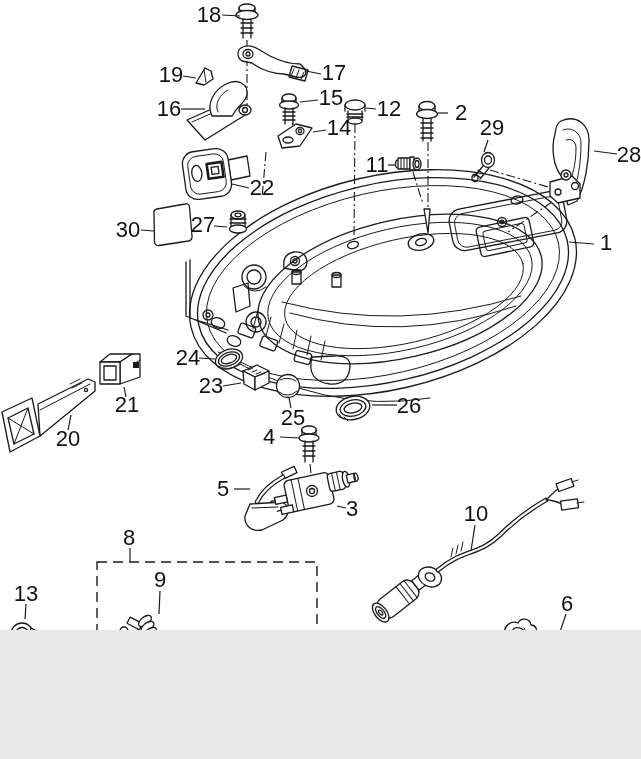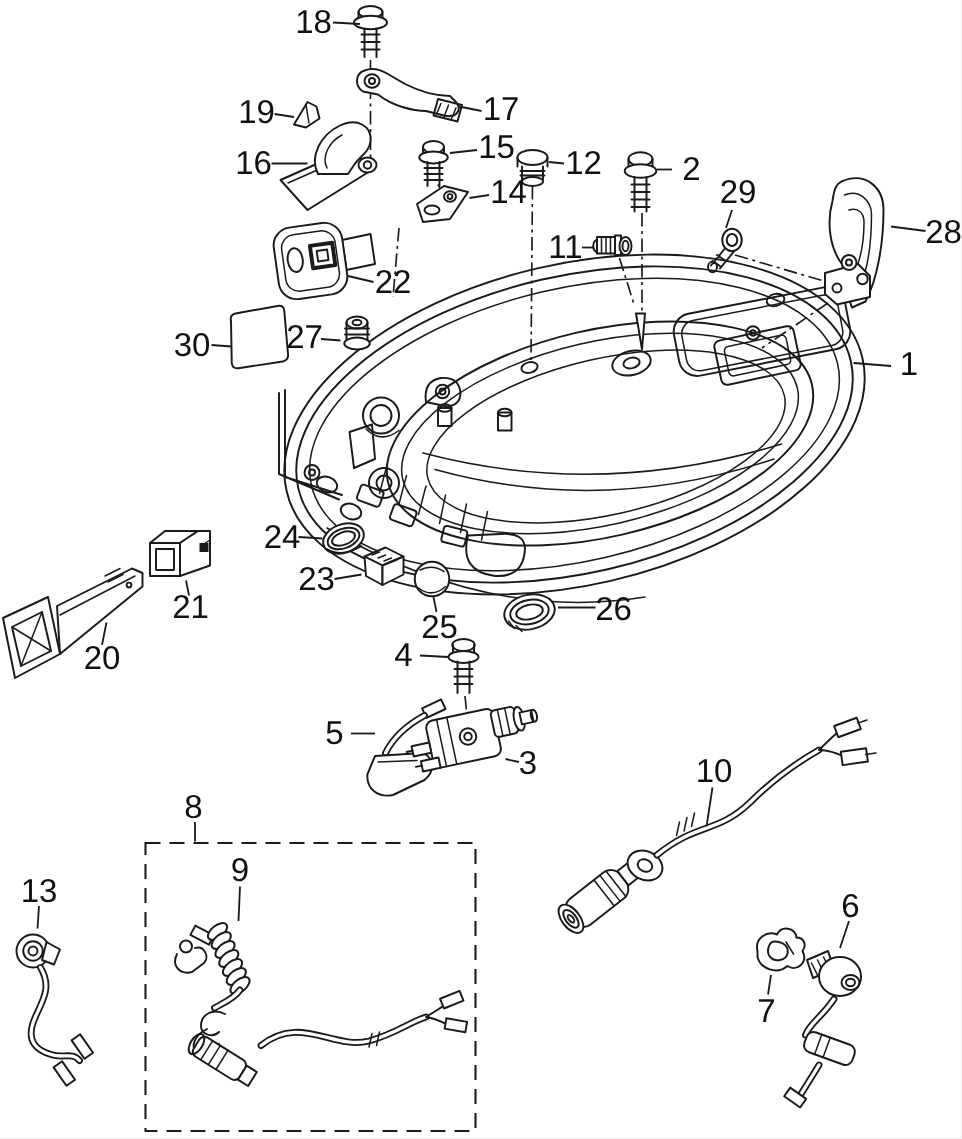--- a/index.html
+++ b/index.html
@@ -1,17 +1,17 @@
 <!DOCTYPE html>
 <html style="--bg: #ffffff; --line: #1a1a1a; --label: #111111;"><head>
 <meta charset="utf-8">
 <style>
   :root { --bg:#ffffff; --line:#1a1a1a; --label:#111111; }
   html,body { margin:0; padding:0; background:#e8e8e8; }
-  .stage { position:relative; width:641px; height:759px; background:var(--bg); overflow:hidden;
+  .stage { position:relative; width:641px; height:630px; background:var(--bg); overflow:hidden;
            font-family:"Liberation Sans", sans-serif; }
   svg { position:absolute; inset:0; display:block; }
   svg * { vector-effect:non-scaling-stroke; }
   .ln   { stroke:var(--line); fill:none; stroke-width:1.3; stroke-linecap:round; stroke-linejoin:round; }
   .solid{ fill:#ffffff; }
   .ink  { fill:var(--line); stroke:none; }
   .thin { stroke-width:1; }
   .thick{ stroke-width:2.6; }
   .wire { stroke:var(--line); fill:none; stroke-width:4.6; stroke-linecap:round; }
   .core { stroke:#ffffff; fill:none; stroke-width:2.2; stroke-linecap:round; }

